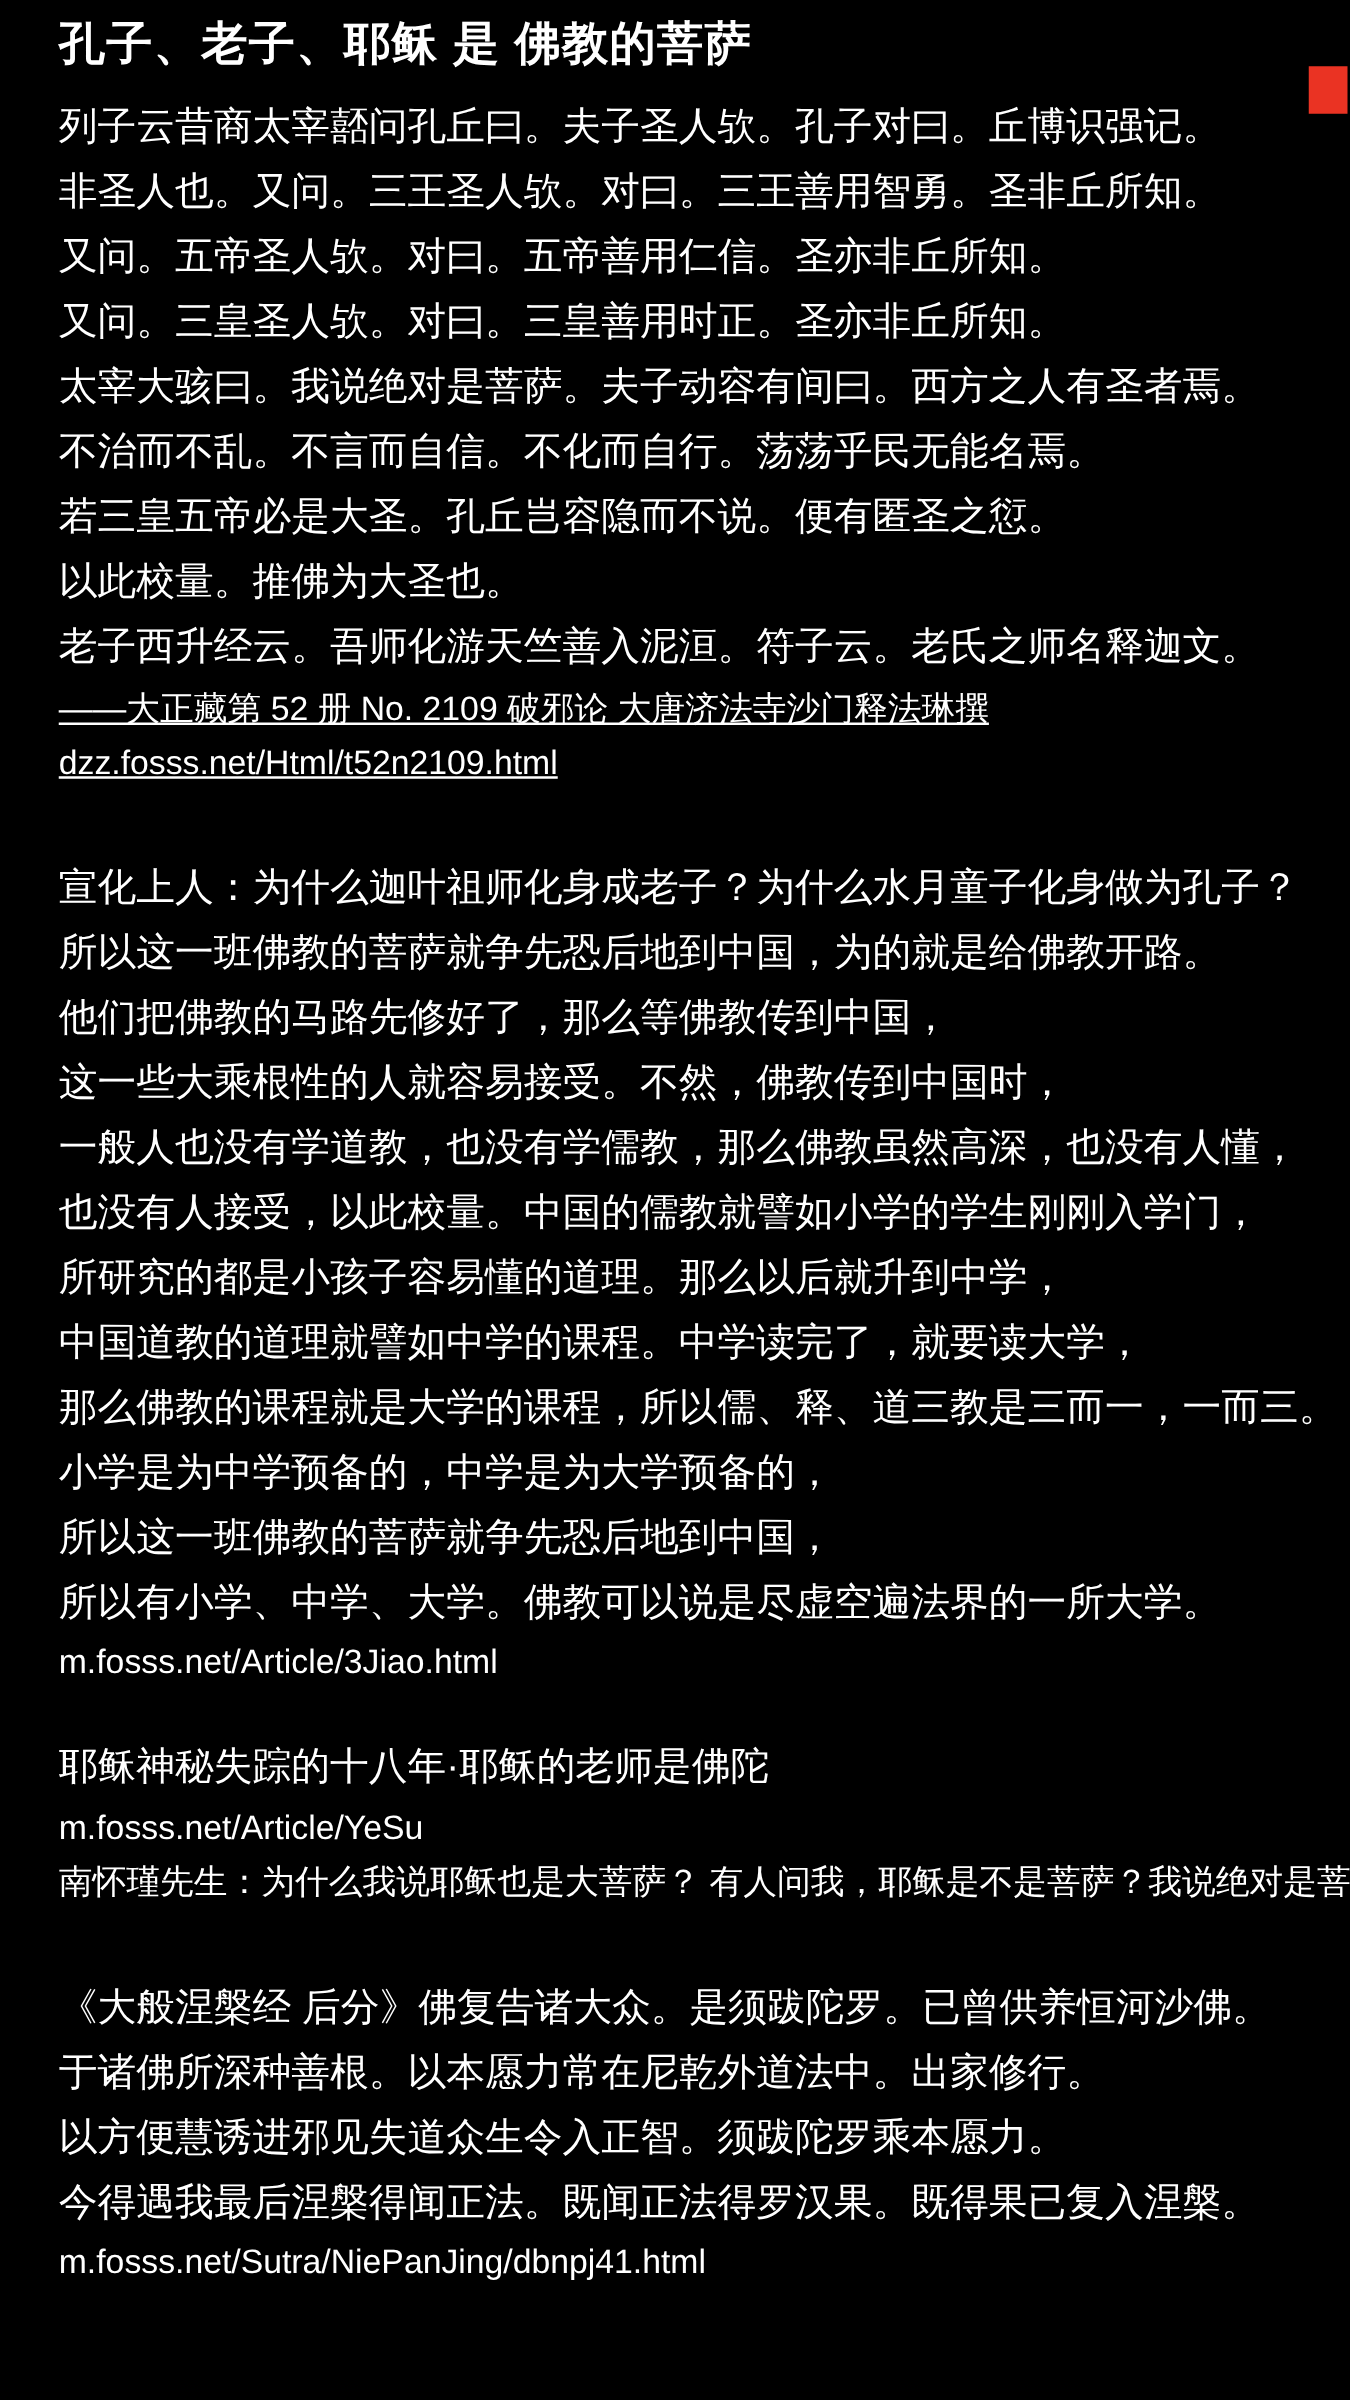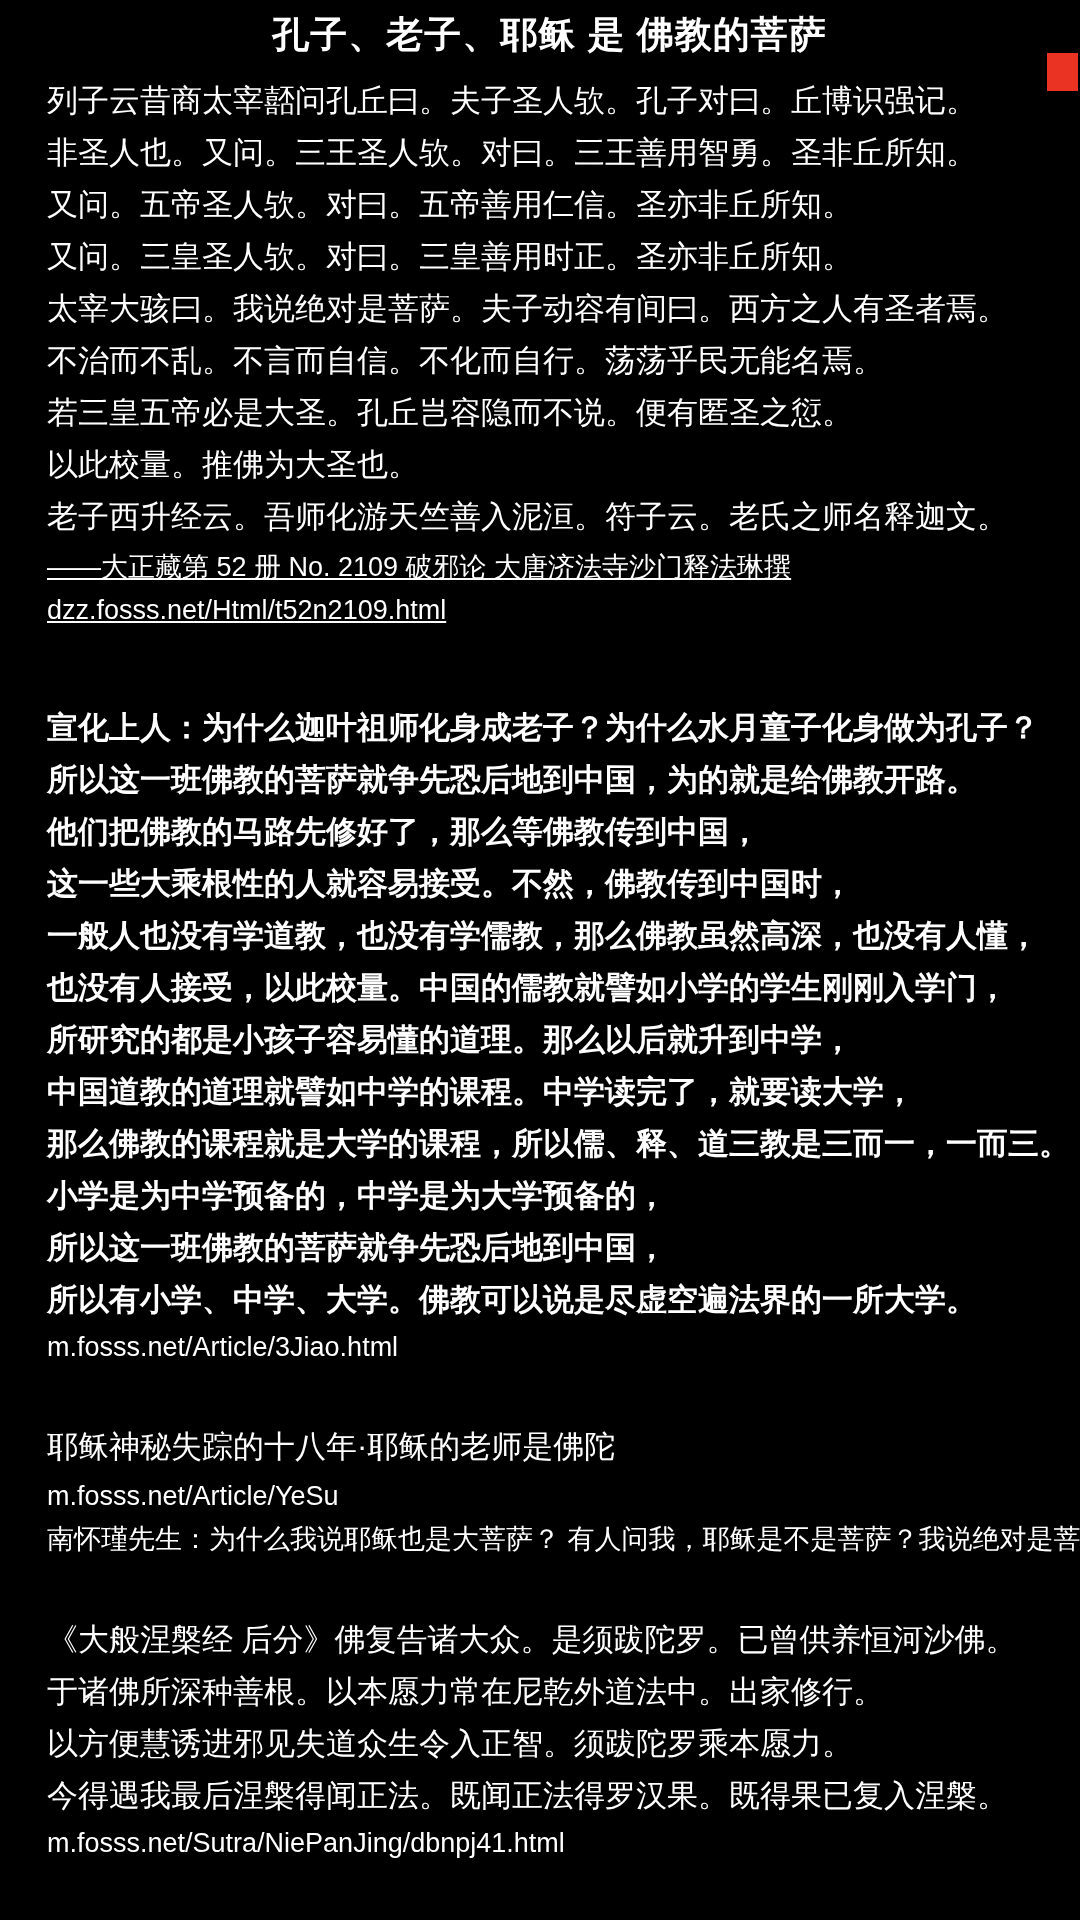--- a/index.html
+++ b/index.html
@@ -15,37 +15,36 @@
     font-family: "Liberation Sans", "DejaVu Sans", sans-serif;
     color: #ffffff;
     box-sizing: border-box;
     padding: 12px 28px 0 47px;
   }
   .title {
     font-size: 37px;
     font-weight: 700;
     line-height: 46px;
     letter-spacing: 1px;
-    text-align: center;
   }
   .para { font-size: 31px; }
   .para .line {
     line-height: 52px;
     white-space: nowrap;
   }
   .small { font-size: 27px; }
   .small .line {
     line-height: 43px;
     white-space: nowrap;
   }
   #p1    { margin-top: 17px; }
   #cite1 { margin-top: 3px; text-decoration: underline; }
-  #p2    { margin-top: 70px; font-weight: bold; }
+  #p2    { margin-top: 52px; }
   #url2  { margin-top: 0; }
-  #p3h   { margin-top: 52px; }
+  #p3h   { margin-top: 36px; }
   #p3meta{ margin-top: 2px; }
   #p4    { margin-top: 53px; }
   #url4  { margin-top: 0; }
   .red-marker {
     position: absolute;
     top: 53px;
     right: 2px;
     width: 31px;
     height: 38px;
   }

